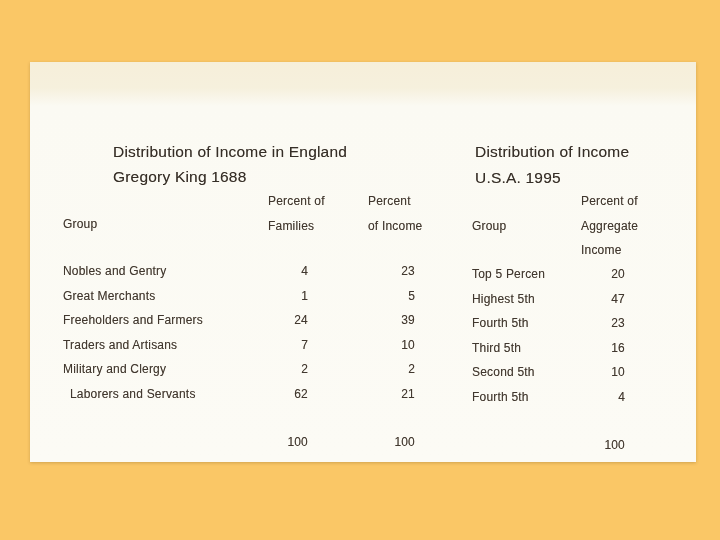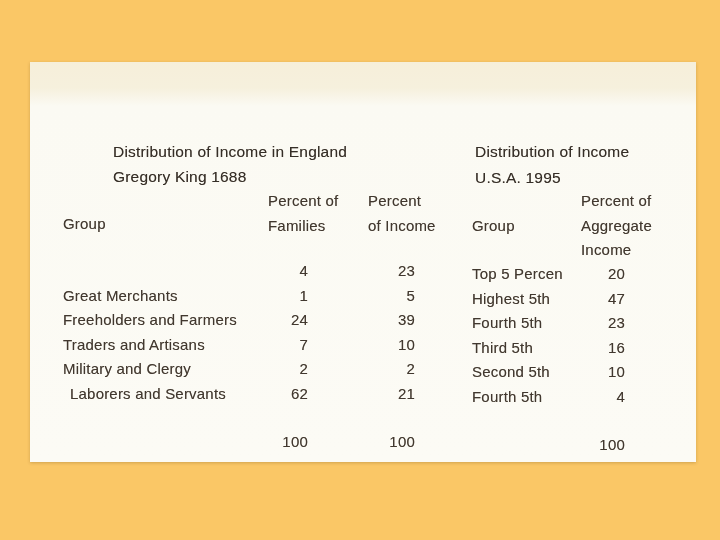--- a/index.html
+++ b/index.html
@@ -16,21 +16,21 @@
   }
   .scan-page {
     position: absolute;
     left: 30px; top: 62px;
     width: 666px; height: 400px;
     background: linear-gradient(180deg, #f6efda 0px, #f6f0dd 26px, #fbfaf3 44px, #fcfbf5 100%);
     box-shadow: 0 1px 3px rgba(90, 60, 10, 0.25);
   }
   .t {
     position: absolute;
-    font-size: 15px;
+    font-size: 12px;
     line-height: 18px;
     color: #41382f;
     white-space: nowrap;
     letter-spacing: 0.2px;
     text-shadow: 0 0 0.5px rgba(70, 55, 40, 0.45);
   }
   .title { font-size: 15.5px; color: #352e27; }
   .num { width: 70px; text-align: right; }
   
   .l-group { left: 33px; }
@@ -51,20 +51,21 @@
 
     <div class="t title" style="left:83px; top:81px;">Distribution of Income in England</div>
     <div class="t title" style="left:83px; top:106px;">Gregory King 1688</div>
 
     <div class="t l-group" style="top:153px;">Group</div>
     <div class="t l-hfam" style="top:130px;">Percent of</div>
     <div class="t l-hfam" style="top:155px;">Families</div>
     <div class="t l-hinc" style="top:130px;">Percent</div>
     <div class="t l-hinc" style="top:155px;">of Income</div>
 
+    <div class="t l-group" style="top:200px;">Nobles and Gentry</div>
     <div class="t num l-fam" style="top:200px;">4</div>
     <div class="t num l-inc" style="top:200px;">23</div>
 
     <div class="t l-group" style="top:225px;">Great Merchants</div>
     <div class="t num l-fam" style="top:225px;">1</div>
     <div class="t num l-inc" style="top:225px;">5</div>
 
     <div class="t l-group" style="top:249px;">Freeholders and Farmers</div>
     <div class="t num l-fam" style="top:249px;">24</div>
     <div class="t num l-inc" style="top:249px;">39</div>

